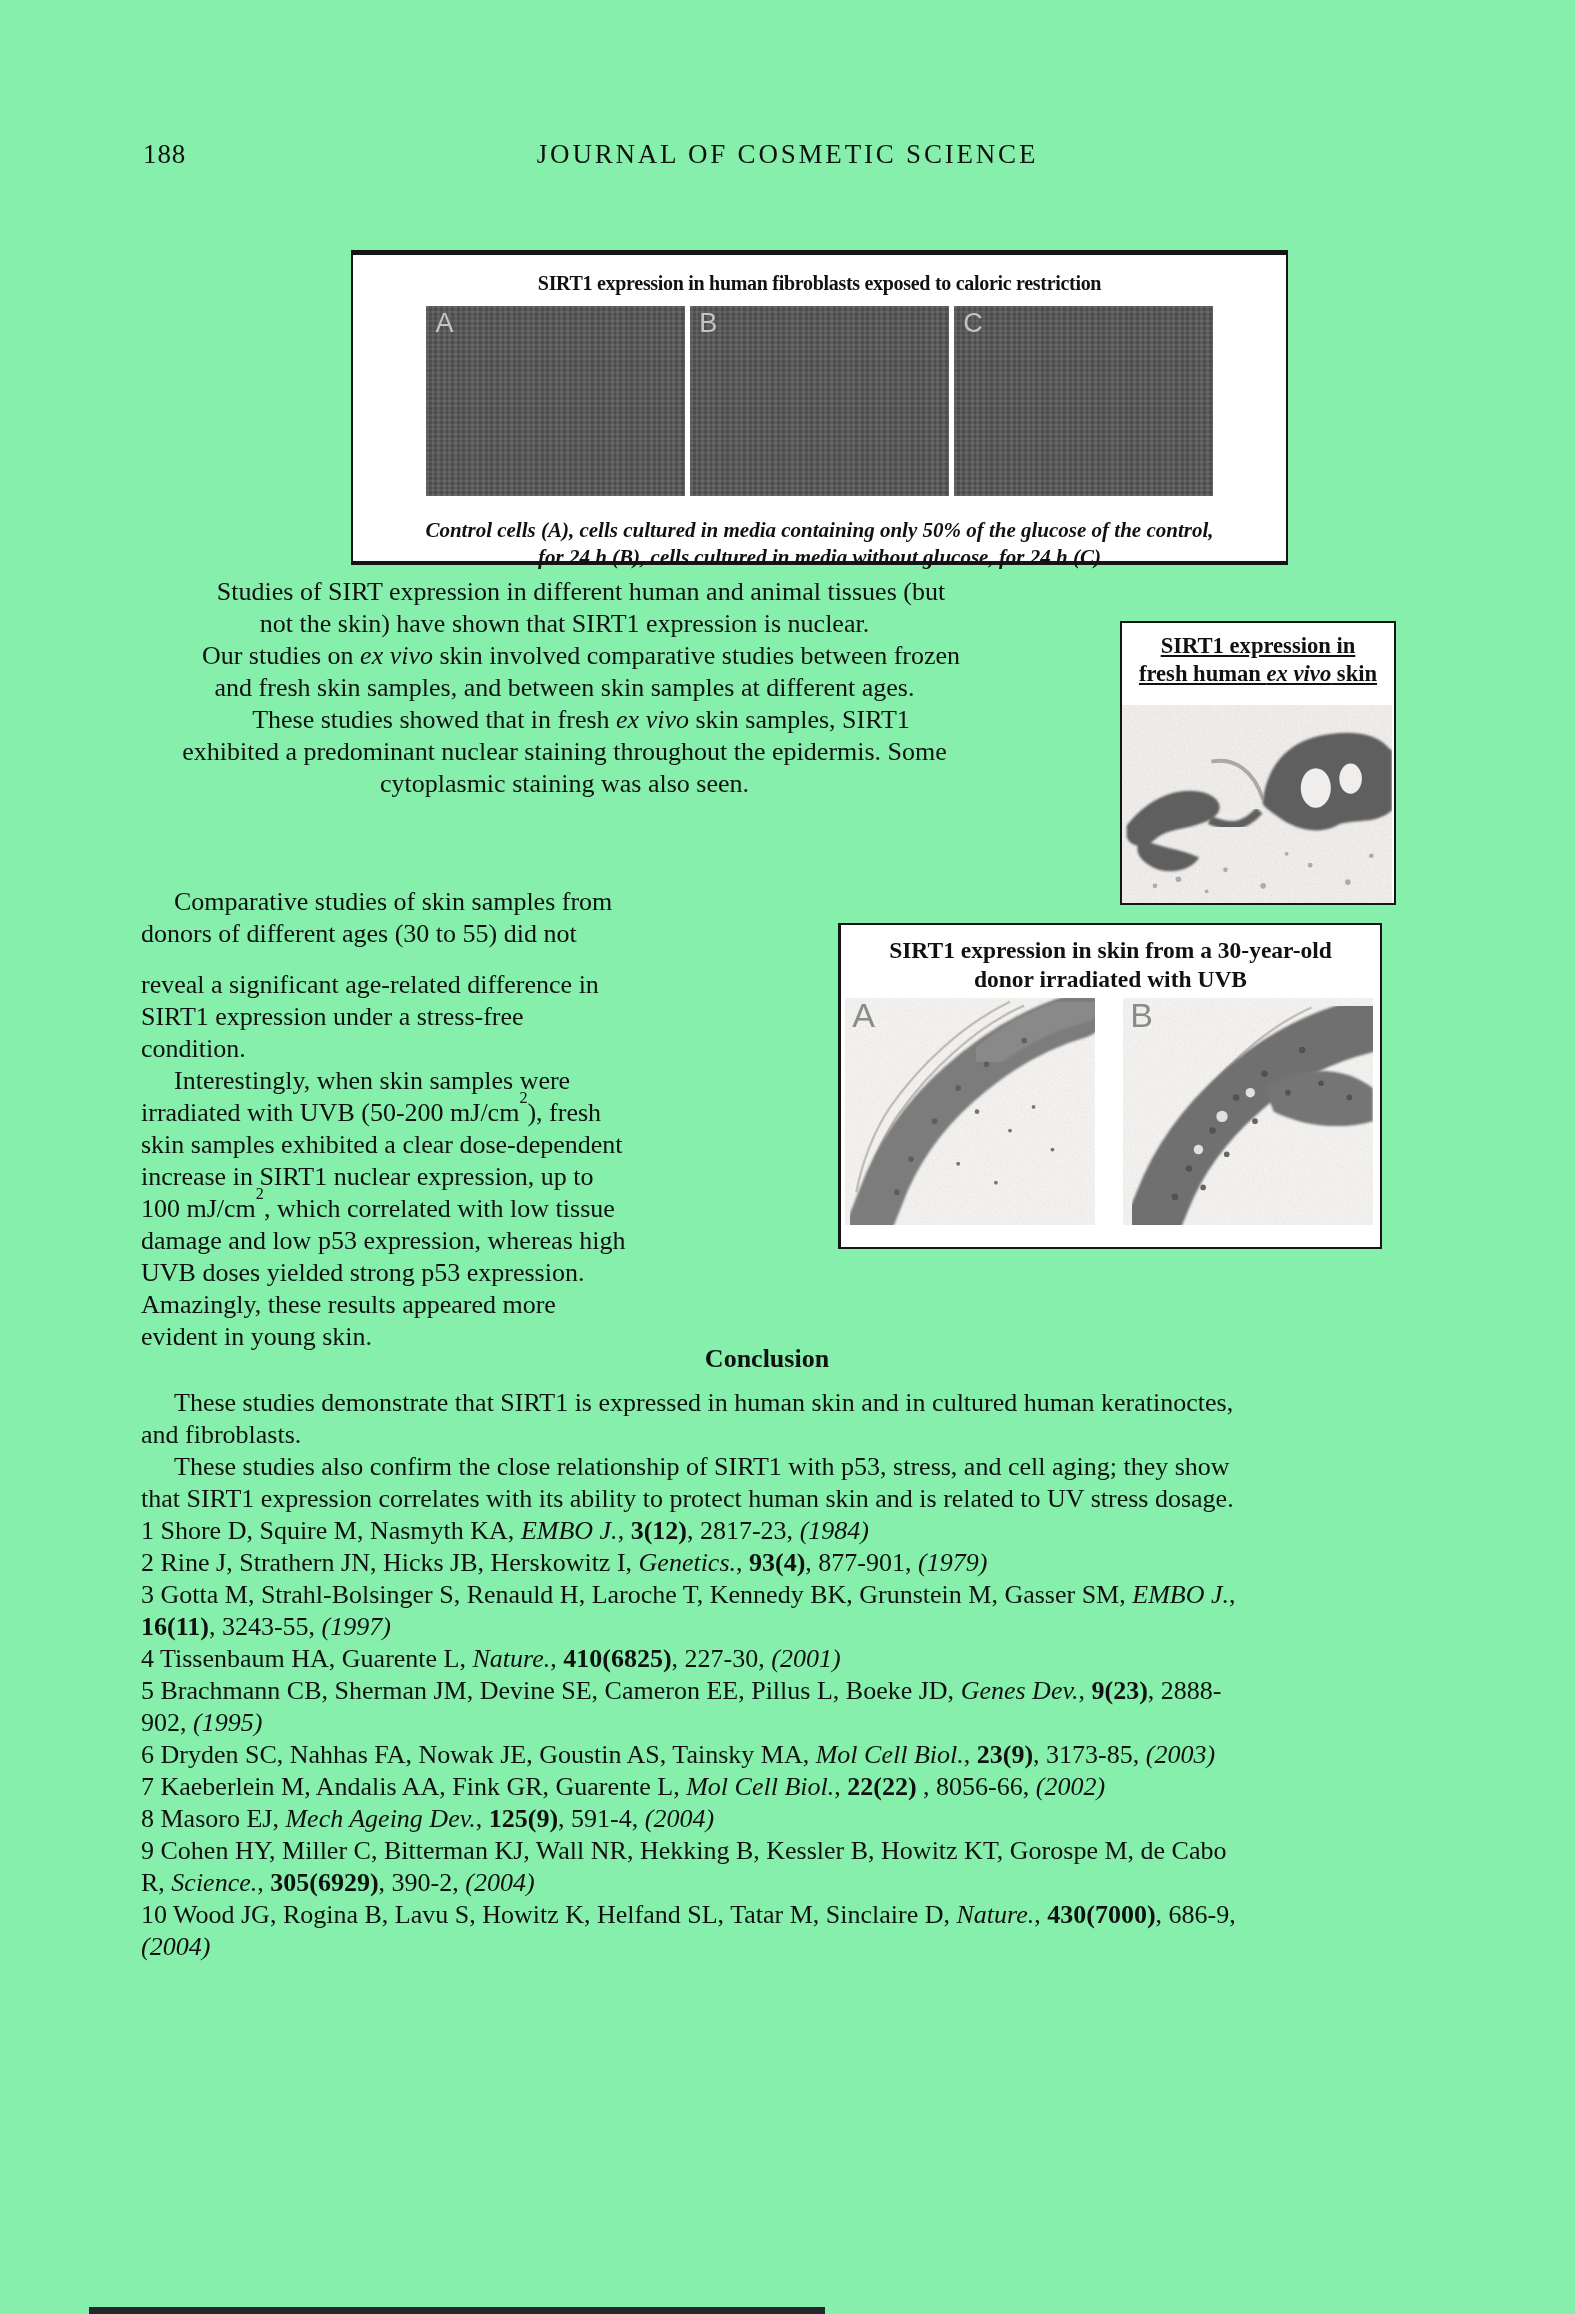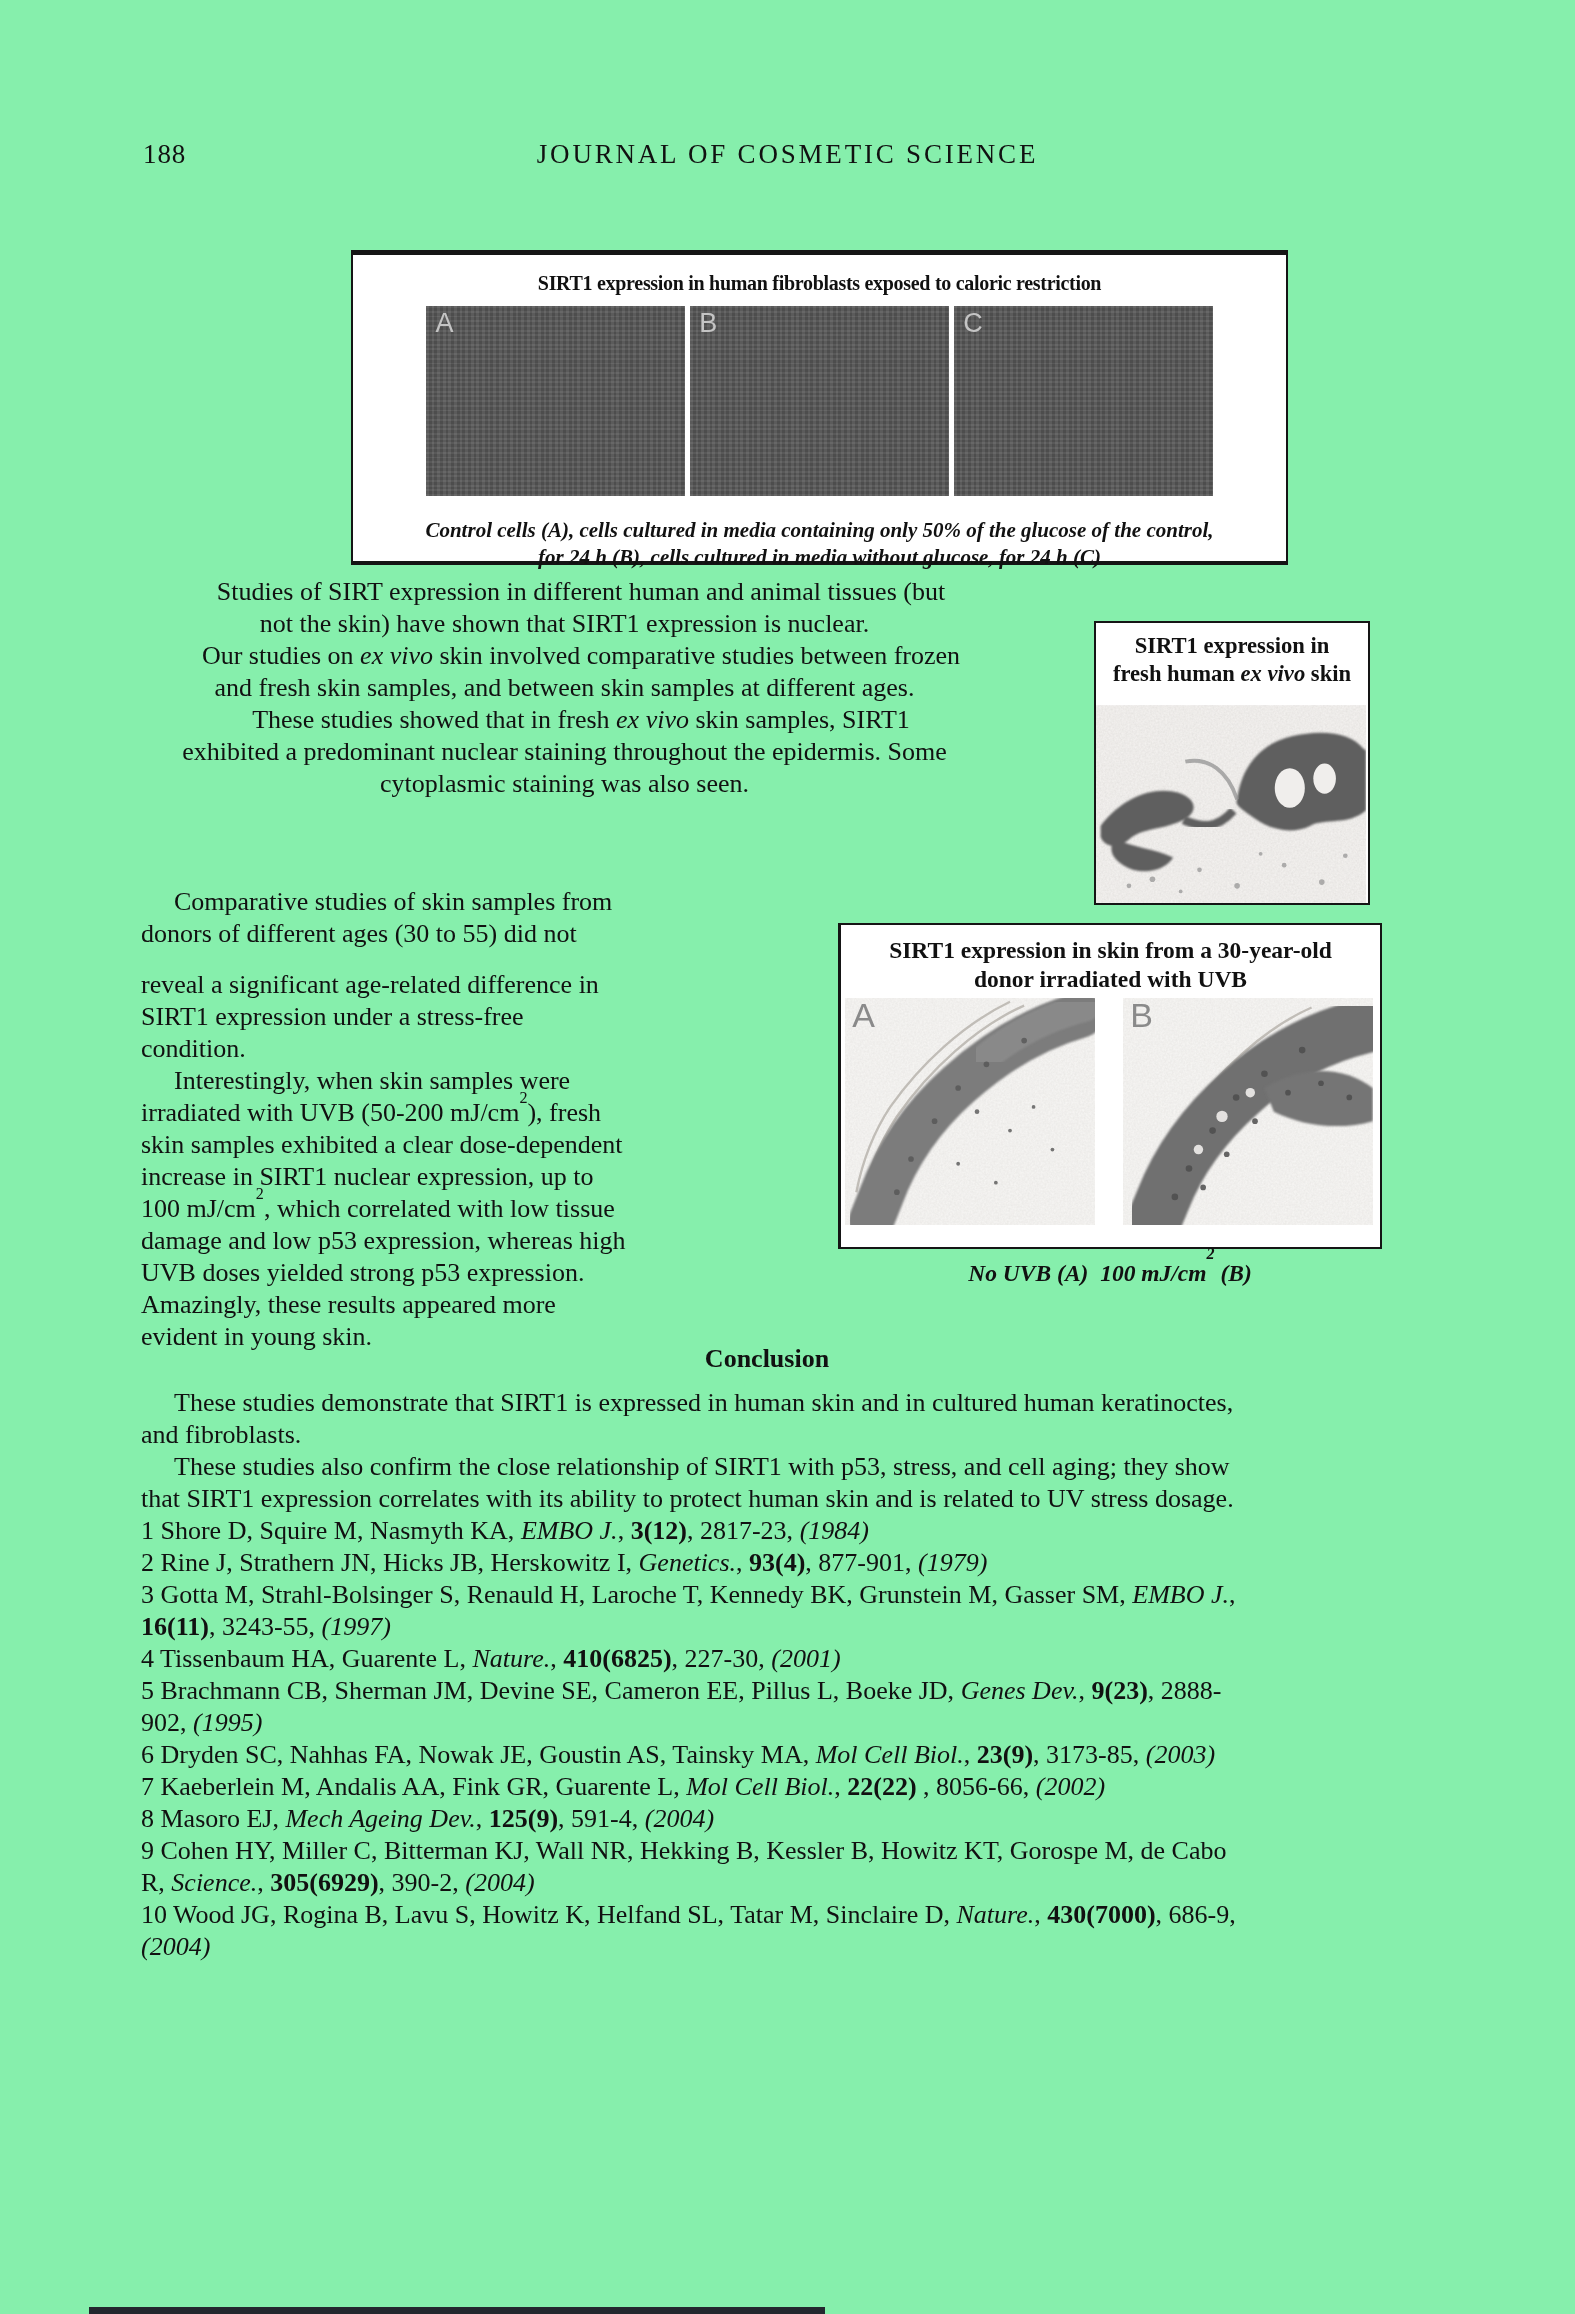--- a/index.html
+++ b/index.html
@@ -19,21 +19,21 @@
   .fig1-panels{display:flex; gap:4.7px; margin:11.3px 73px 0 73px; height:190px;}
   .micro-panel{flex:1; position:relative; background-color:#585858;
     background-image:
       repeating-linear-gradient(90deg, rgba(255,255,255,.05) 0 2.8px, rgba(0,0,0,.06) 2.8px 5.6px),
       repeating-linear-gradient(0deg, rgba(255,255,255,.045) 0 1.9px, rgba(0,0,0,.07) 1.9px 4.7px);}
   .plabel{position:absolute; top:1.9px; left:9.4px; color:#c4c4c4;
     font-family:"Liberation Sans", sans-serif; font-size:27px;}
   .fig1-caption{margin-top:21px; text-align:center; font-weight:bold; font-style:italic;
     font-size:21px; line-height:27px;}
   
-  .fig2{left:1094px; top:621px; width:276px; height:284px; border-width:2.8px;}
+  .fig2{left:1120px; top:621px; width:276px; height:284px; border-width:2.8px;text-decoration:underline;}
   .fig2-title{margin-top:9.4px; text-align:center; font-weight:bold; font-size:22.6px; line-height:28px;}
   .fig2 svg{position:absolute; left:0; bottom:0; display:block;}
   
   .fig3{left:838px; top:923px; width:544px; height:326px; border-left-width:3.8px;}
   .fig3-title{margin-top:11.3px; text-align:center; font-weight:bold; font-size:23.5px; line-height:29px;}
   .fig3-panels{position:absolute; top:73px; left:3.8px; right:7.5px; bottom:21.7px; display:flex; gap:28px;}
   .uvb-panel{flex:1; position:relative;}
   .uvb-panel svg{position:absolute; inset:0; width:100%; height:100%;}
   .plabel-gray{position:absolute; top:-1.9px; left:7.5px; color:#8a8a8a;
     font-family:"Liberation Sans", sans-serif; font-size:34px; z-index:2;}
@@ -196,21 +196,20 @@
           </g>
           <g fill="#f0eeec" opacity="0.9">
             <circle cx="105" cy="125" r="6"></circle>
               <circle cx="135" cy="100" r="5"></circle>
               <circle cx="80" cy="160" r="5"></circle>
           </g>
         </svg>
       </div>
     </div>
   </div>
-  <div class="fig3-caption"><span>No UVB (A)&nbsp; 100 mJ/cm</span><sup>2</sup><span>&nbsp;(B)</span></div>
 
   <div class="textblock concl">
     <h3>Conclusion</h3>
     <p class="indent"><span>These studies demonstrate that SIRT1 is expressed in human skin and in cultured human keratinoctes,</span><br><span>and fibroblasts.</span></p>
     <p class="indent"><span>These studies also confirm the close relationship of SIRT1 with p53, stress, and cell aging; they show</span><br><span>that SIRT1 expression correlates with its ability to protect human skin and is related to UV stress dosage.</span></p>
     <div id="refs">
         <p class="ref"><span>1 Shore D, Squire M, Nasmyth KA, </span><i>EMBO J.</i><span>, </span><b>3(12)</b><span>, 2817-23, </span><i>(1984)</i></p>
         <p class="ref"><span>2 Rine J, Strathern JN, Hicks JB, Herskowitz I, </span><i>Genetics.</i><span>, </span><b>93(4)</b><span>, 877-901, </span><i>(1979)</i></p>
         <p class="ref"><span>3 Gotta M, Strahl-Bolsinger S, Renauld H, Laroche T, Kennedy BK, Grunstein M, Gasser SM, </span><i>EMBO J.</i><span>,</span><br><b>16(11)</b><span>, 3243-55, </span><i>(1997)</i></p>
         <p class="ref"><span>4 Tissenbaum HA, Guarente L, </span><i>Nature.</i><span>, </span><b>410(6825)</b><span>, 227-30, </span><i>(2001)</i></p>

